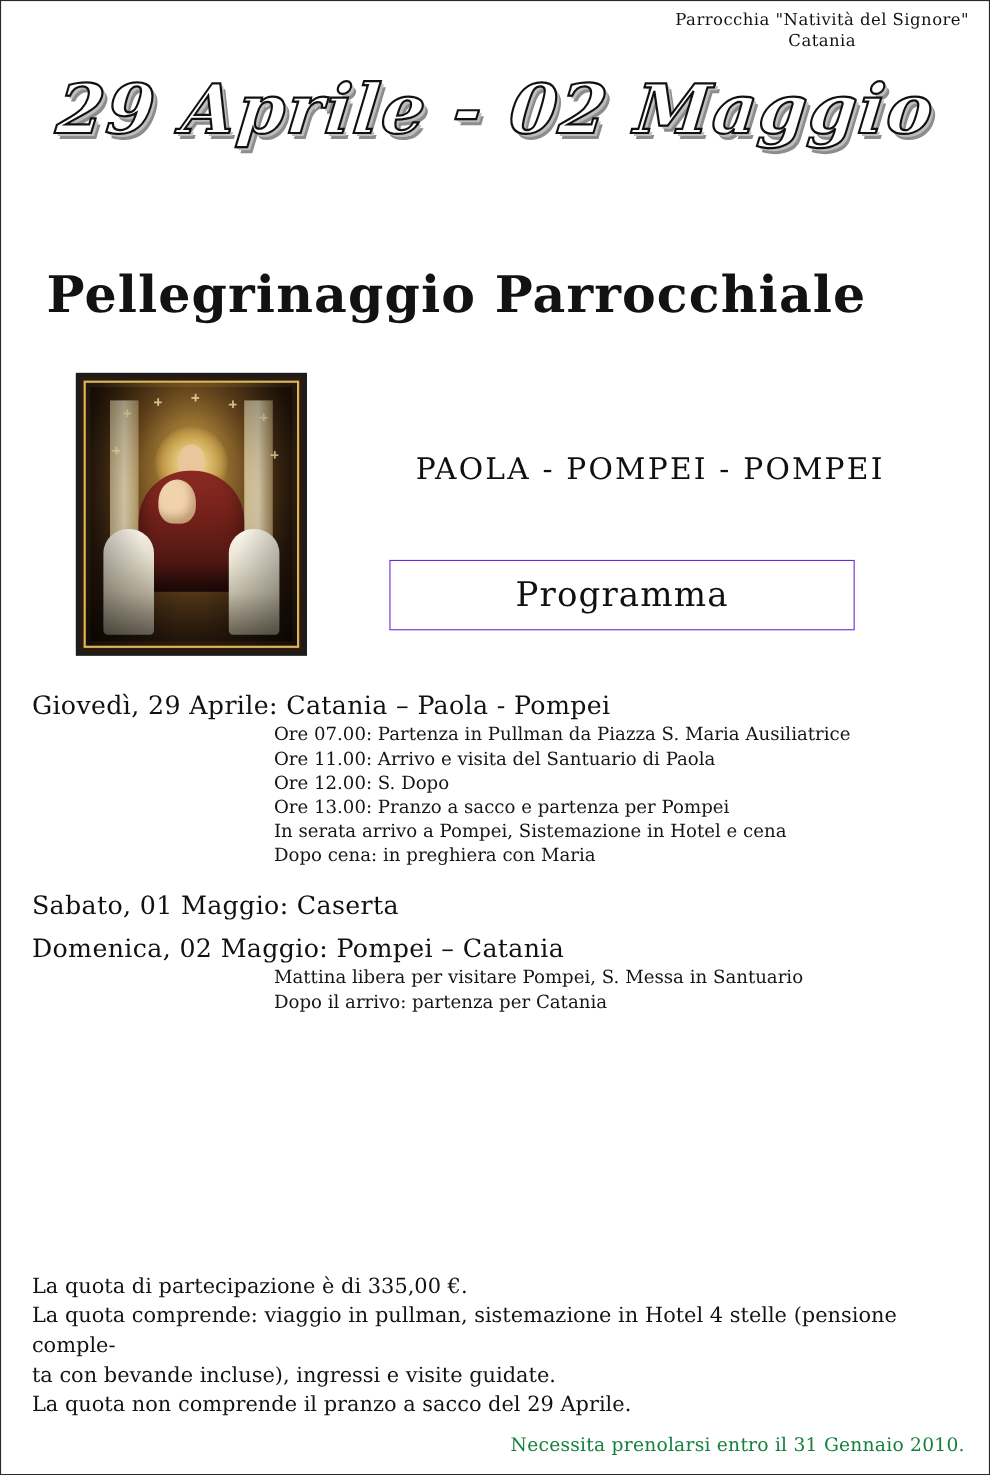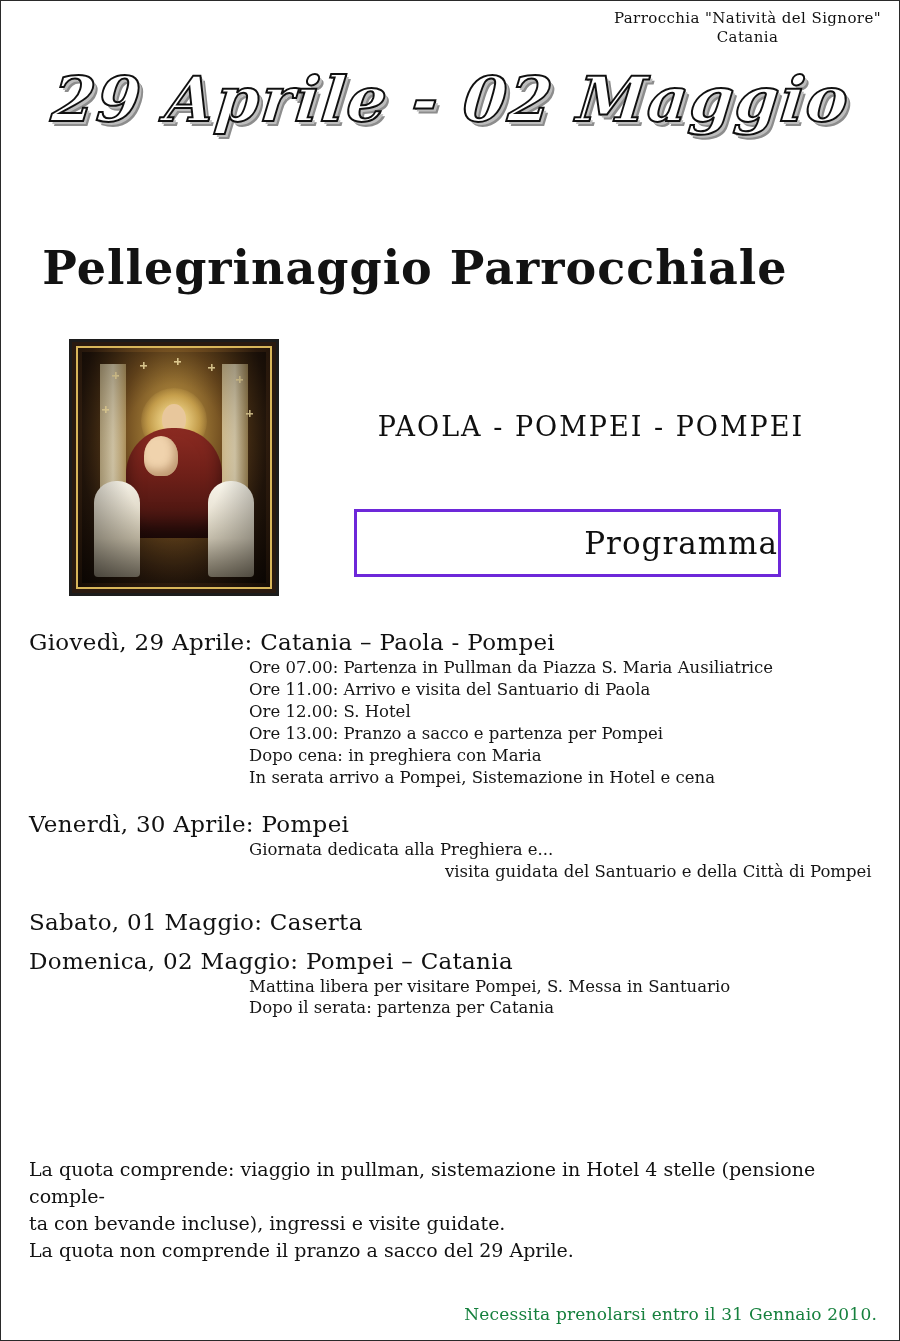--- a/index.html
+++ b/index.html
@@ -182,24 +182,24 @@
     color: #101010;
   }
 
   
   .programma-box {
     position: absolute;
     left: 353px;
     top: 508px;
     width: 421px;
     height: 62px;
-    border: 3px solid #6d28d9;
+    border: 1px solid #6d28d9;
     display: flex;
     align-items: center;
-    justify-content: flex-end;
+    justify-content: center;
   }
   .programma-box span {
     font-family: "DejaVu Serif", serif;
     font-size: 31px;
     letter-spacing: 1px;
     color: #101010;
   }
 
   
   .schedule {
@@ -301,50 +301,44 @@
     <span>Programma</span>
   </div>
 
   <div class="schedule">
 
     <div class="day d1">
       <div class="day-head">Giovedì, 29 Aprile: Catania – Paola - Pompei</div>
       <div class="day-lines">
         <div class="ln">Ore 07.00: Partenza in Pullman da Piazza S. Maria Ausiliatrice</div>
         <div class="ln">Ore 11.00: Arrivo e visita del Santuario di Paola</div>
-        <div class="ln">Ore 12.00: S. Hotel</div>
+        <div class="ln">Ore 12.00: S. Dopo</div>
         <div class="ln">Ore 13.00: Pranzo a sacco e partenza per Pompei</div>
+        <div class="ln">In serata arrivo a Pompei, Sistemazione in Hotel e cena</div>
         <div class="ln">Dopo cena: in preghiera con Maria</div>
-        <div class="ln">In serata arrivo a Pompei, Sistemazione in Hotel e cena</div>
       </div>
     </div>
 
-    <div class="day d2">
-      <div class="day-head">Venerdì, 30 Aprile: Pompei</div>
-      <div class="day-lines">
-        <div class="ln">Giornata dedicata alla Preghiera e...</div>
-        <div class="ln indent">visita guidata del Santuario e della Città di Pompei</div>
-      </div>
-    </div>
 
     <div class="day d3">
       <div class="day-head">Sabato, 01 Maggio: Caserta</div>
     </div>
 
     <div class="day d4">
       <div class="day-head">Domenica, 02 Maggio: Pompei – Catania</div>
       <div class="day-lines">
         <div class="ln">Mattina libera per visitare Pompei, S. Messa in Santuario</div>
-        <div class="ln">Dopo il serata: partenza per Catania</div>
+        <div class="ln">Dopo il arrivo: partenza per Catania</div>
       </div>
     </div>
 
   </div>
 
   <div class="quota">
+    <div class="ln">La quota di partecipazione è di 335,00 €.</div>
     <div class="ln">La quota comprende: viaggio in pullman, sistemazione in Hotel 4 stelle (pensione comple-</div>
     <div class="ln">ta con bevande incluse), ingressi e visite guidate.</div>
     <div class="ln">La quota non comprende il pranzo a sacco del 29 Aprile.</div>
   </div>
 
   <div class="footer">Necessita prenolarsi entro il 31 Gennaio 2010.</div>
 
 </div>
 
 </body></html>

